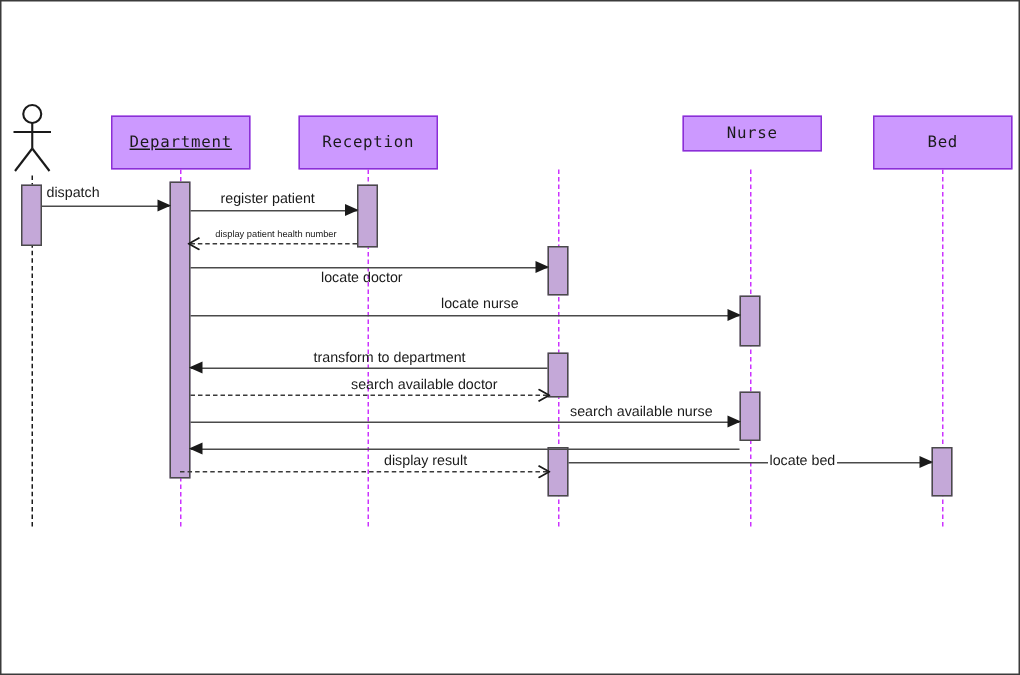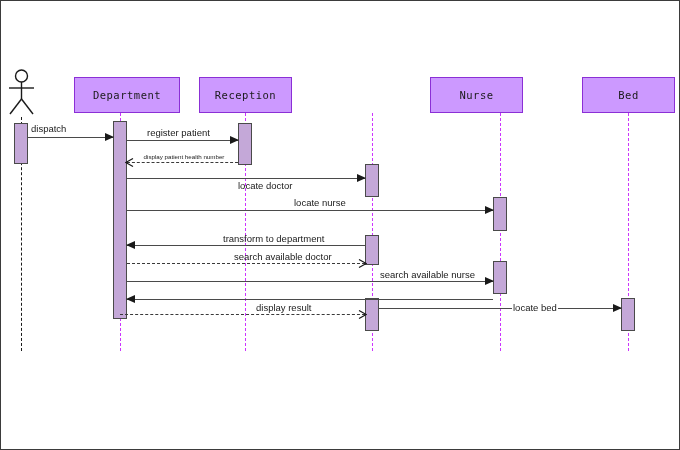--- a/index.html
+++ b/index.html
@@ -66,27 +66,27 @@
   <div class="actor" style="left:4px;top:68px;width:33px;height:48px;">
     <svg width="33" height="48" viewBox="0 0 33 48">
       <circle cx="16.5" cy="7" r="6" fill="none" stroke="#1a1a1a" stroke-width="1.4"></circle>
       <line x1="16.5" y1="13" x2="16.5" y2="30" stroke="#1a1a1a" stroke-width="1.4"></line>
       <line x1="4" y1="19" x2="29" y2="19" stroke="#1a1a1a" stroke-width="1.4"></line>
       <line x1="16.5" y1="30" x2="5" y2="45" stroke="#1a1a1a" stroke-width="1.4"></line>
       <line x1="16.5" y1="30" x2="28" y2="45" stroke="#1a1a1a" stroke-width="1.4"></line>
     </svg>
   </div>
 
-  <div class="lifebox" style="left:73px;top:76px;width:106px;height:36px;">
+  <div class="lifebox" style="left:73px;top:76px;width:93px;height:36px;text-decoration:underline;">
     <span>Department</span>
   </div>
   <div class="lifebox" style="left:198px;top:76px;width:93px;height:36px;">
     <span>Reception</span>
   </div>
-  <div class="lifebox" style="left:429px;top:76px;width:93px;height:36px;">
+  <div class="lifebox" style="left:454px;top:76px;width:93px;height:24px;">
     <span>Nurse</span>
   </div>
   <div class="lifebox" style="left:581px;top:76px;width:93px;height:36px;justify-content:center;">
     <span>Bed</span>
   </div>
 
   <div class="lifeline actorline" style="left:20px;top:116px;height:234px;"></div>
   <div class="lifeline" style="left:119px;top:112px;height:238px;"></div>
   <div class="lifeline" style="left:244px;top:112px;height:238px;"></div>
   <div class="lifeline" style="left:371px;top:112px;height:238px;"></div>
@@ -125,33 +125,33 @@
     <svg class="openL" viewBox="0 0 9 9">
       <polyline points="8,0.5 0.8,4.5 8,8.5" fill="none" stroke="#1a1a1a" stroke-width="1.2"></polyline>
     </svg>
   </div>
   <div class="label tiny" style="left:140px;top:152px;width:86px;">display patient health number</div>
 
   <div class="msg" style="left:126px;top:177px;width:238px;">
     <div class="line"></div>
     <div class="headR"></div>
   </div>
-  <div class="label" style="left:213px;top:179px;margin-left:24px;">locate doctor</div>
+  <div class="label" style="left:213px;top:179px;">locate doctor</div>
 
   <div class="msg" style="left:126px;top:209px;width:366px;">
     <div class="line"></div>
     <div class="headR"></div>
   </div>
   <div class="label" style="left:280px;top:196px;padding-left:13px;">locate nurse</div>
 
   <div class="msg" style="left:126px;top:244px;width:238px;">
     <div class="line"></div>
     <div class="headL"></div>
   </div>
-  <div class="label" style="left:174px;top:232px;padding-left:48px;">transform to department</div>
+  <div class="label" style="left:160px;top:232px;padding-left:48px;">transform to department</div>
 
   <div class="msg dashed" style="left:126px;top:262px;width:238px;">
     <div class="line"></div>
     <svg class="openR" viewBox="0 0 9 9">
       <polyline points="1,0.5 8.2,4.5 1,8.5" fill="none" stroke="#1a1a1a" stroke-width="1.2"></polyline>
     </svg>
   </div>
   <div class="label" style="left:233px;top:250px;">search available doctor</div>
 
   <div class="msg" style="left:126px;top:280px;width:366px;">

